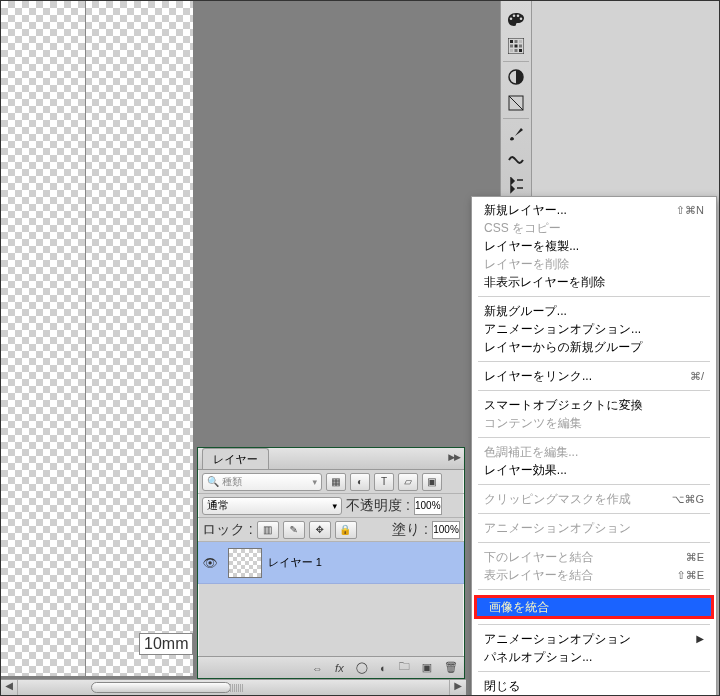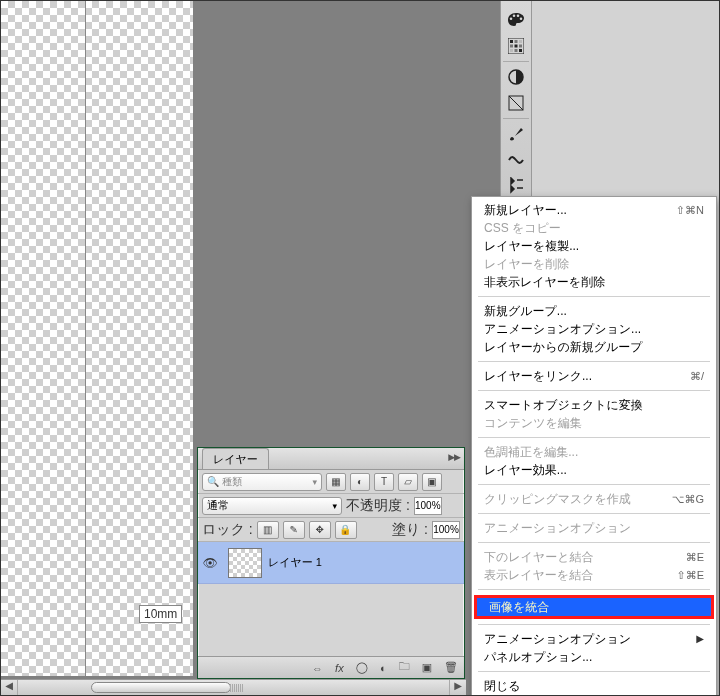--- a/index.html
+++ b/index.html
@@ -10,21 +10,21 @@
   .checker { width: 100%; height: 100%;
     background-image:
       linear-gradient(45deg,#cfcfcf 25%,transparent 25%),
       linear-gradient(-45deg,#cfcfcf 25%,transparent 25%),
       linear-gradient(45deg,transparent 75%,#cfcfcf 75%),
       linear-gradient(-45deg,transparent 75%,#cfcfcf 75%);
     background-size: 14px 14px;
     background-position: 0 0, 0 7px, 7px -7px, -7px 0;
   }
   .guide-line { position: absolute; left: 84px; top: 0; width: 1px; height: 100%; background: #888; pointer-events:none;}
-  .ruler-tag { position: absolute; left: 138px; top: 604px; background:#fff; border:1px solid #888; padding:1px 4px; font-size:12px; color:#333;}
+  .ruler-tag { position: absolute; left: 138px; top: 632px; background:#fff; border:1px solid #888; padding:1px 4px; font-size:16px; color:#333;}
   .gray-stage { position:absolute; left:192px; top:0; width:273px; height:660px; background:#808080;}
   .scroll-hbar { position:absolute; left:0; bottom:-1px; height:17px; width:465px; background:linear-gradient(#e5e5e5,#c8c8c8); border-top:1px solid #999;}
   .scroll-thumb { position:absolute; left:90px; top:2px; width:140px; height:11px; border:1px solid #888; border-radius:6px; background:linear-gradient(#fdfdfd,#cfcfcf);}
   .scroll-left, .scroll-right { position:absolute; top:0; width:17px; height:16px; text-align:center; font-size:10px; color:#555;}
   .scroll-left{left:0; border-right:1px solid #aaa;}
   .scroll-right{right:0; border-left:1px solid #aaa;}
   .bottom-drag { position:absolute; bottom:0; left:210px; width:50px; height:13px; display:flex; justify-content:center; gap:1px;}
   .bottom-drag span{width:1px;height:8px;background:#aaa;margin-top:2px;}
 
   

